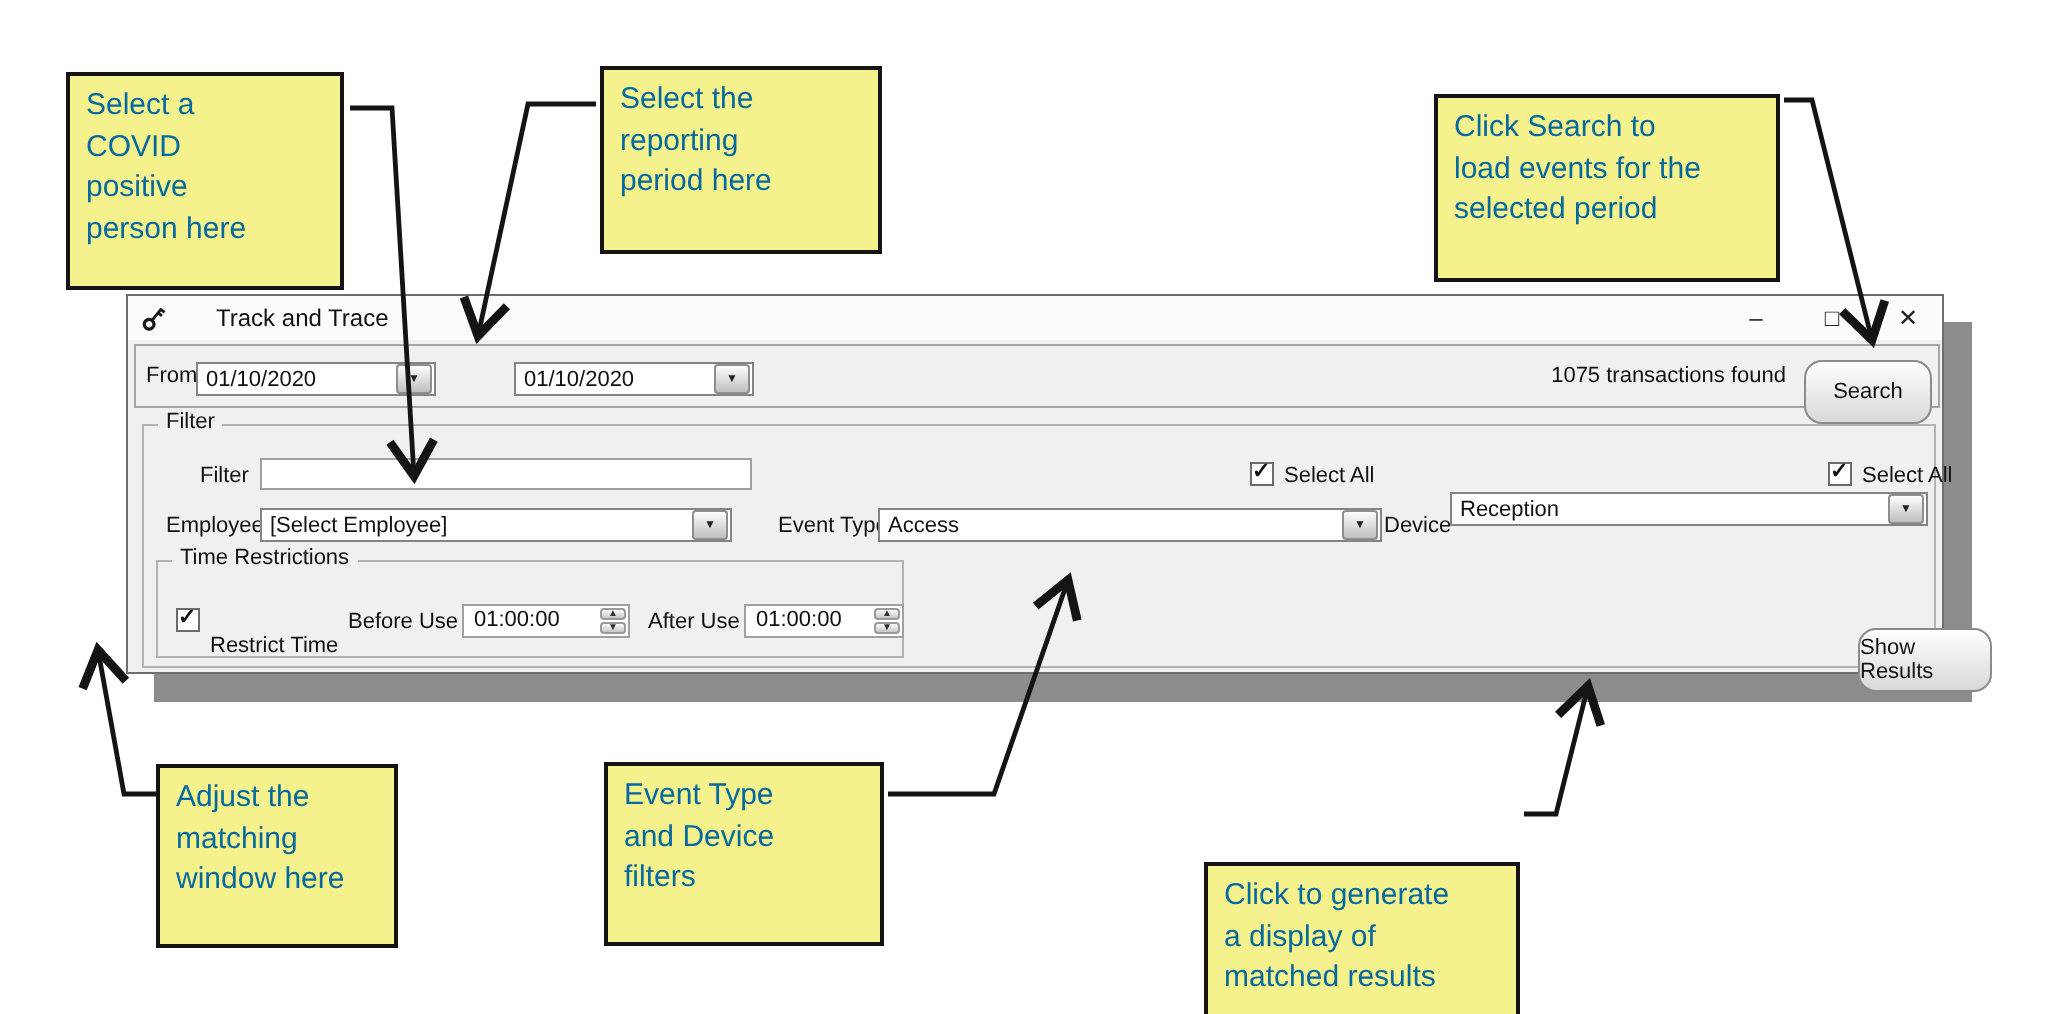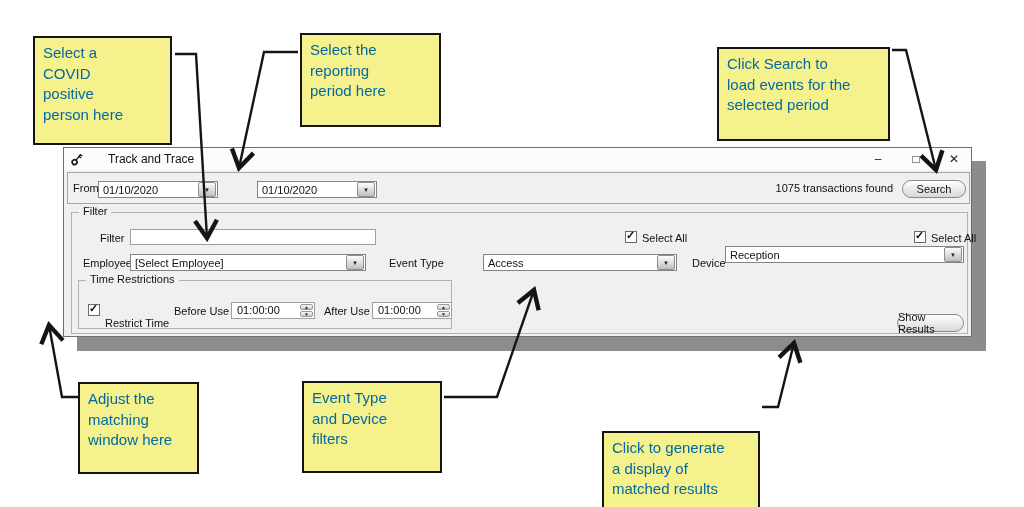--- a/index.html
+++ b/index.html
@@ -45,24 +45,24 @@
       box-sizing:border-box;}
   .cb .mark{position:absolute;left:0px;top:-3px;font-size:11px;font-weight:bold;color:#111;}
   
   .spin{position:absolute;height:17px;background:#fff;border:1px solid #a0a0a0;
         box-sizing:border-box;display:flex;}
   .spin .sval{flex:1;font-size:11px;padding-left:5px;line-height:15px;}
   .spinbtns{width:15px;display:flex;flex-direction:column;gap:1px;padding:1px;box-sizing:border-box;}
   .sbtn{flex:1;border:1px solid #9a9a9a;border-radius:2px;background:linear-gradient(#fbfbfb,#c7c7c7);
         font-size:5px;line-height:5px;text-align:center;color:#333;overflow:hidden;}
   
-  .pill{position:absolute;height:18px;border:1px solid #8a8a8a;border-radius:9px;
+  .pill{position:absolute;height:32px;border:1px solid #8a8a8a;border-radius:9px;
         background:linear-gradient(#fefefe,#d8d8d6);font-size:11px;color:#111;
         display:flex;align-items:center;justify-content:center;box-sizing:border-box;
-        box-shadow:inset 0 1px 0 #ffffff;}
+        box-shadow:inset 0 1px 0 #ffffff;margin-left:32px;}
 </style>
 </head>
 <body>
 
 <div id="stage">
 
   <div class="win">
 
     <div class="titlebar">
       <svg width="14" height="14" viewBox="0 0 14 14">
@@ -110,21 +110,21 @@
       </span>
       <span class="lbl" style="left:859px;top:19px;">Select All</span>
 
       <span class="lbl" style="left:11px;top:44px;">Employee</span>
       <div class="combo" style="left:58px;top:41px;width:236px;">
         <span class="cval">[Select Employee]</span>
         <span class="cbtn">▼</span>
       </div>
 
       <span class="lbl" style="left:317px;top:44px;">Event Type</span>
-      <div class="combo" style="left:367px;top:41px;width:194px;margin-left:44px;">
+      <div class="combo" style="left:367px;top:41px;width:252px;">
         <span class="cval">Access</span>
         <span class="cbtn">▼</span>
       </div>
 
       <span class="lbl" style="left:620px;top:44px;">Device</span>
       <div class="combo" style="left:653px;top:33px;width:239px;">
         <span class="cval">Reception</span>
         <span class="cbtn">▼</span>
       </div>
 

